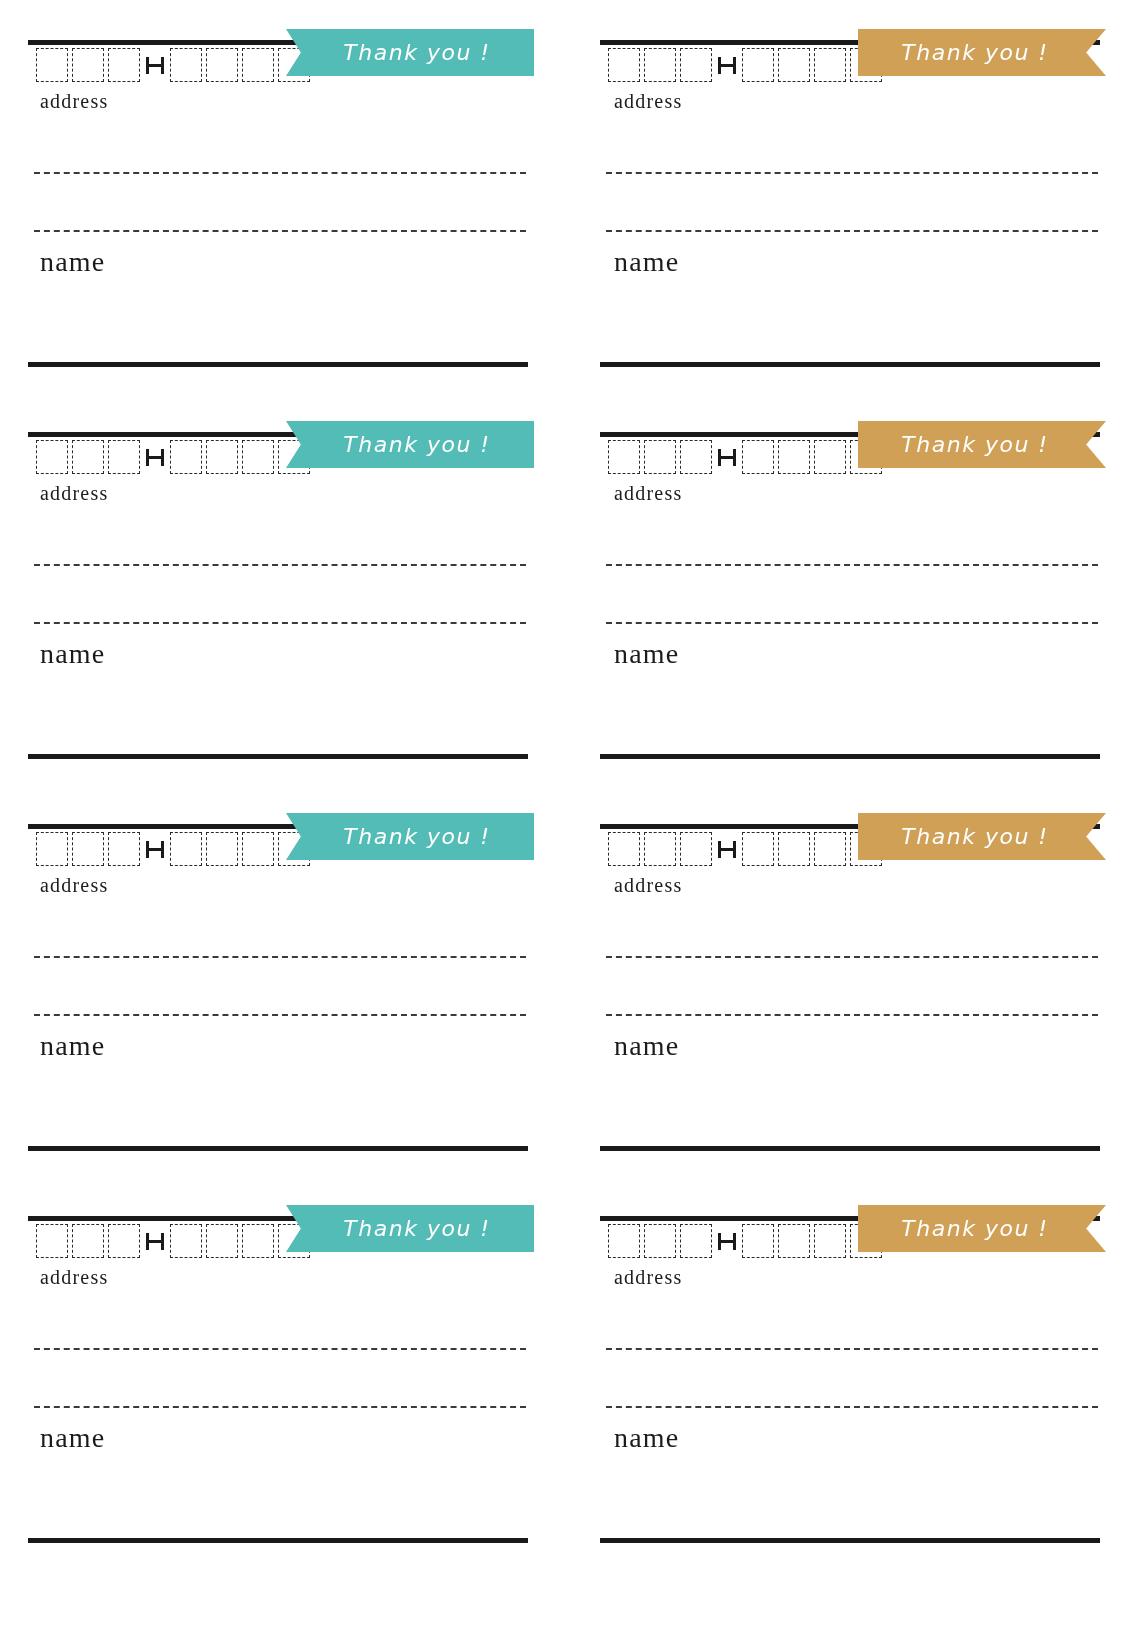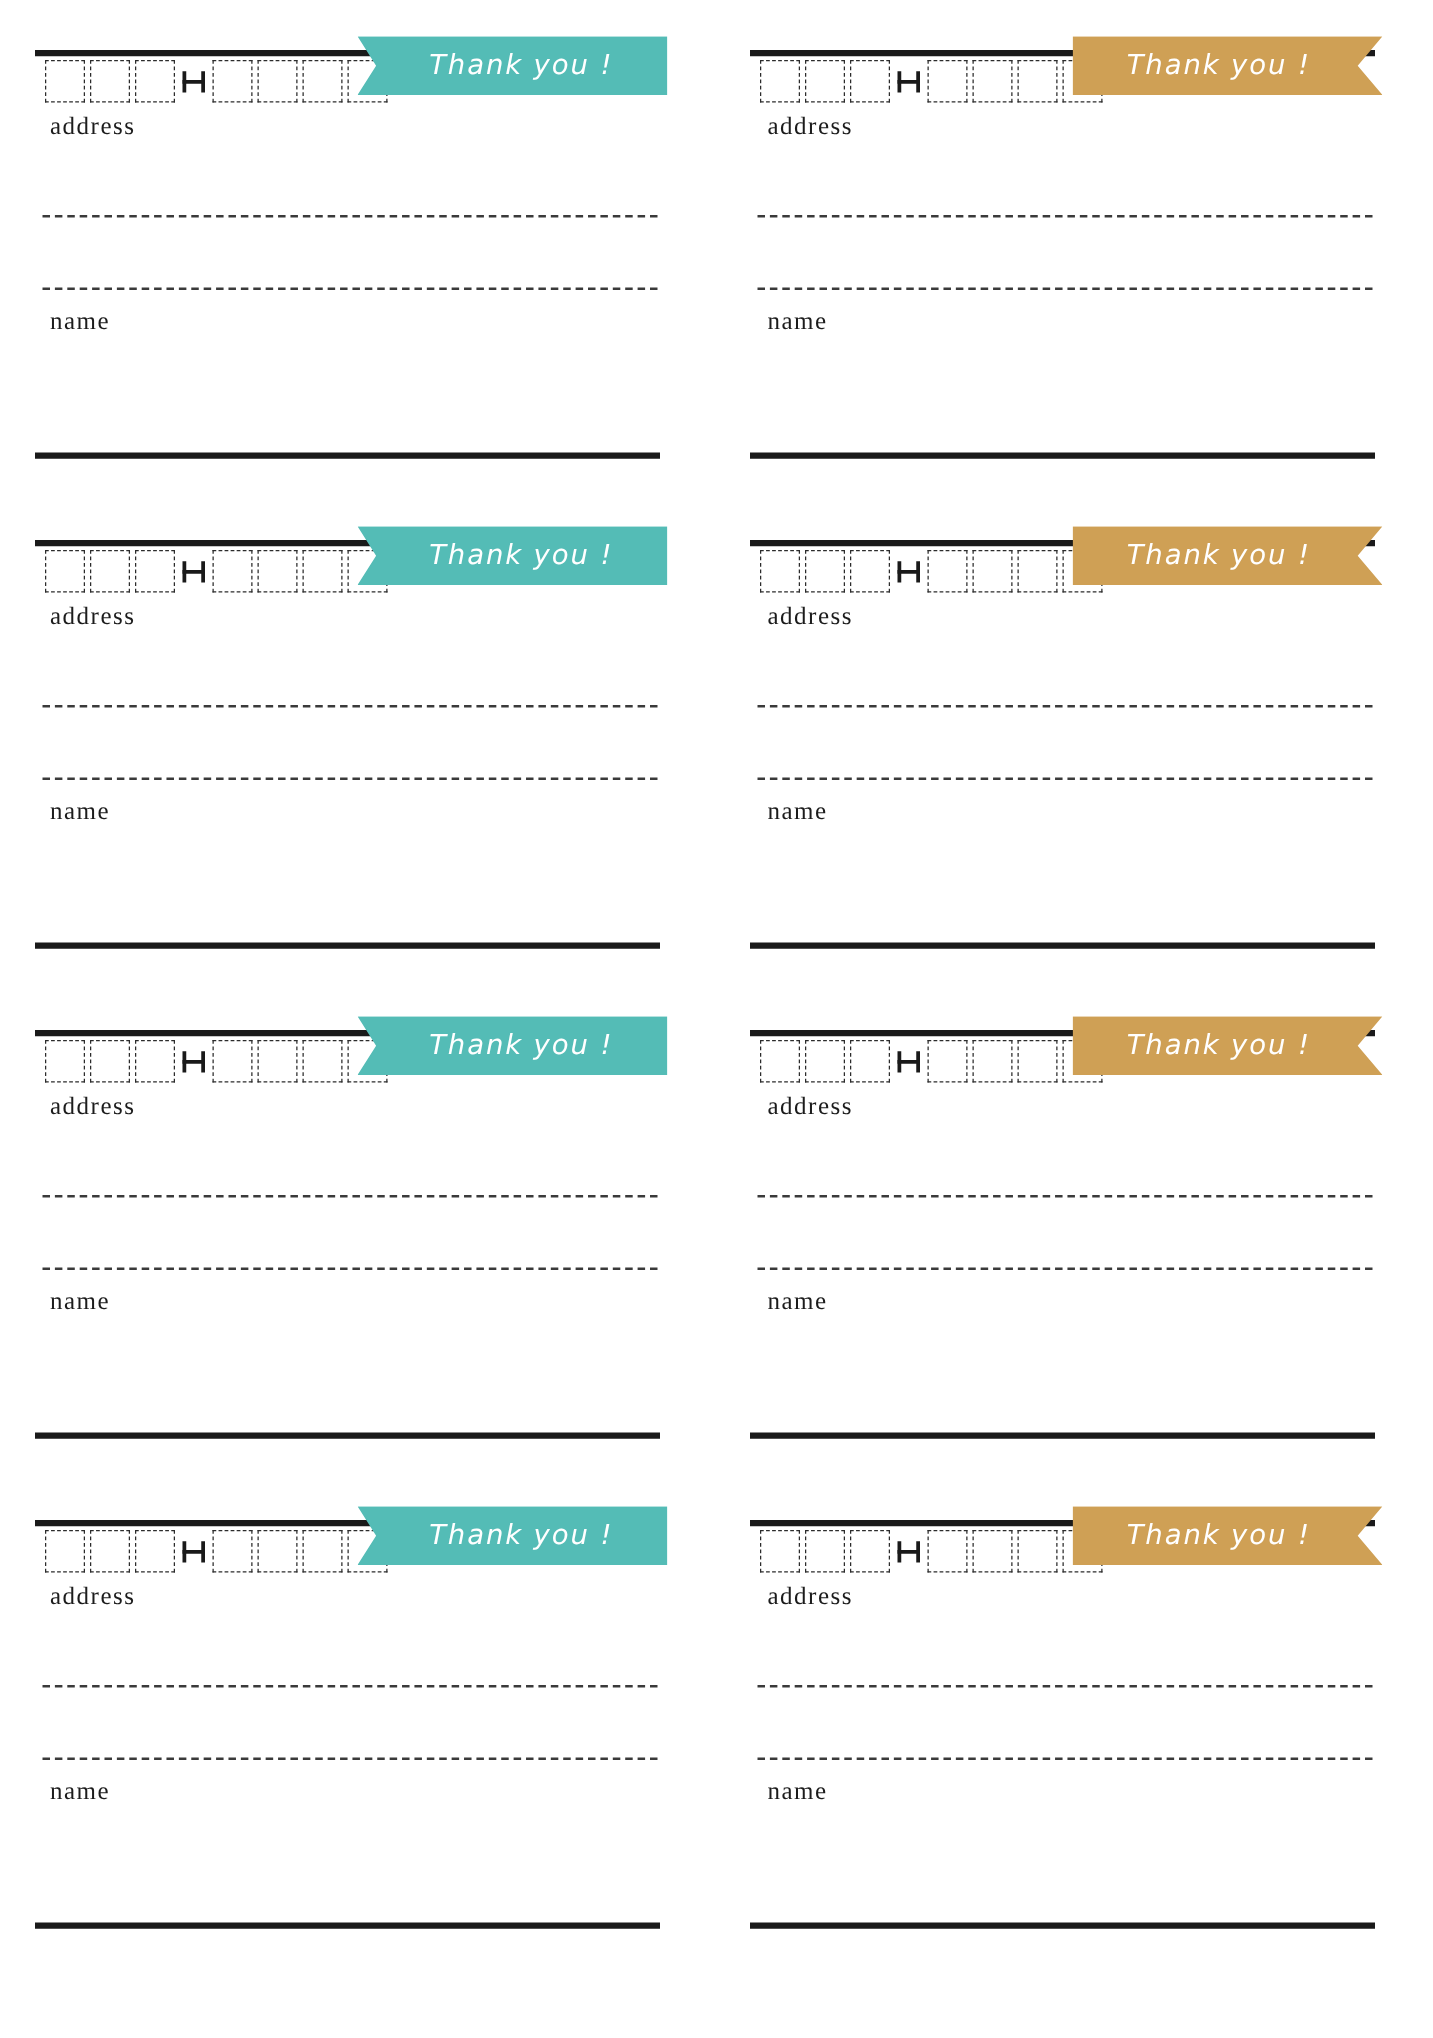--- a/index.html
+++ b/index.html
@@ -151,21 +151,21 @@
     height: 0;
     border-top: 2px dashed #3a3a3a;
   }
   .line-1 { top: 154px; }
   .line-2 { top: 212px; }
 
   .lbl-name {
     position: absolute;
     left: 12px;
     top: 228px;
-    font-size: 20px;
+    font-size: 28px;
     color: #1c1c1c;
     letter-spacing: 1.2px;
   }
 
   
   .card.right .lbl-address,
   .card.right .lbl-name { left: 14px; }
 </style>
 </head>
 <body>

